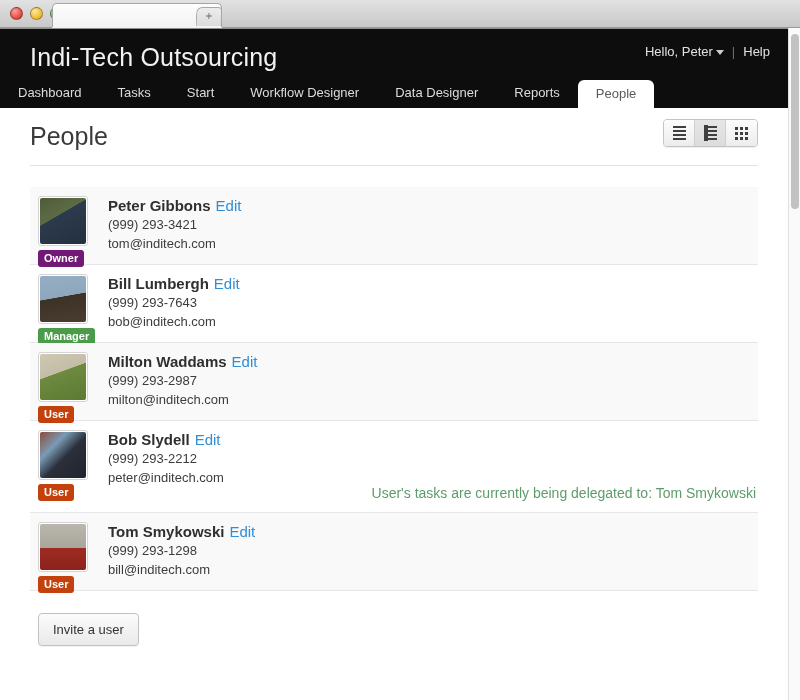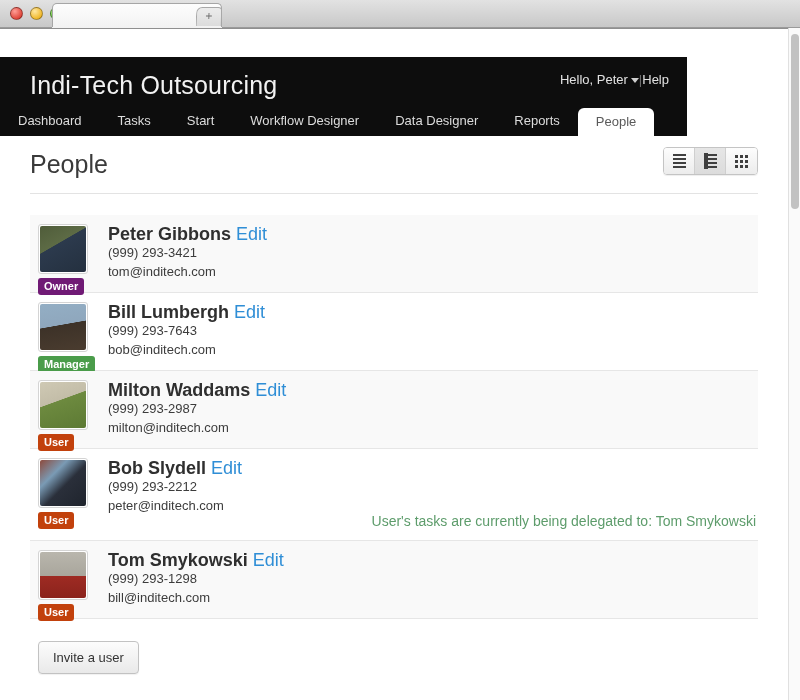--- a/index.html
+++ b/index.html
@@ -57,27 +57,27 @@
 
   
   .viewport {
     position:absolute; left:0; top:28px; width:800px; height:672px;
     background:#fff; border-top:1px solid #8f8f8f;
     overflow:hidden;
   }
   .page { position:absolute; left:0; top:0; width:788px; height:672px; background:#fff; }
 
   
-  .appbar { position:relative; width:687px; height:79px; background:#0d0d0d;margin-top:28px; }
+  .appbar { position:relative; width:788px; height:79px; background:#0d0d0d; }
   .brand {
     position:absolute; left:30px; top:14px;
     font-size:25px; color:#f2f2f2; font-weight:400; letter-spacing:.2px;
   }
   .usernav {
-    position:absolute; right:18px; top:15px; display:flex; align-items:center; 
+    position:absolute; right:18px; top:15px; display:flex; align-items:center; gap:8px;
     font-size:13px; color:#d9d9d9;
   }
   .usernav .link { color:#e2e2e2; cursor:pointer; }
   .caret {
     display:inline-block; width:0; height:0; margin-left:3px;
     border-left:4px solid transparent; border-right:4px solid transparent;
     border-top:5px solid #cfcfcf; vertical-align:middle;
   }
   .divider-pipe { color:#6f6f6f; }
 
@@ -140,21 +140,21 @@
     position:absolute; left:0; top:54px;
     font-size:11px; font-weight:bold; color:#fff;
     padding:2px 6px 3px; border-radius:3px; white-space:nowrap; line-height:12px;
   }
   .badge.owner   { background:#701a75; }
   .badge.manager { background:#4a9c4a; }
   .badge.user    { background:#c2410c; }
 
   .person-info { margin-left:14px; padding-top:1px; }
   .person-name {
-    font-size:18px; font-weight:bold; color:#2f2f2f; line-height:18px;
+    font-size:15px; font-weight:bold; color:#2f2f2f; line-height:18px;
   }
   .edit-link { font-weight:normal; color:#2f8ed6; margin-left:5px; cursor:pointer; }
   .person-line { font-size:13px; color:#3c3c3c; line-height:19px; }
 
   .delegation {
     position:absolute; right:2px; bottom:11px;
     font-size:14px; color:#5d9c6b; white-space:nowrap;
   }
 
   .footer-actions { padding:22px 0 0 8px; }

